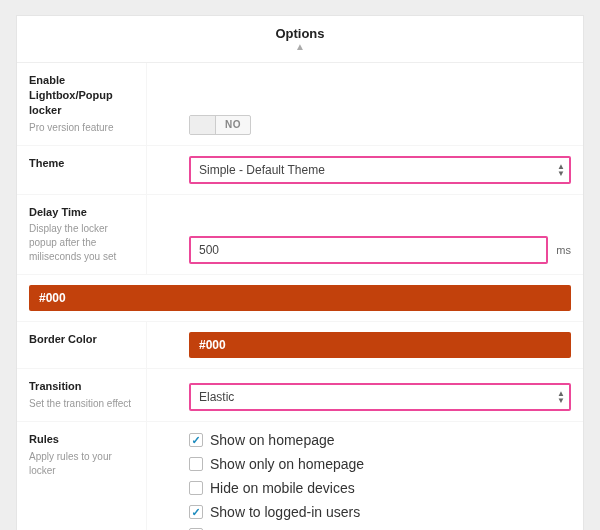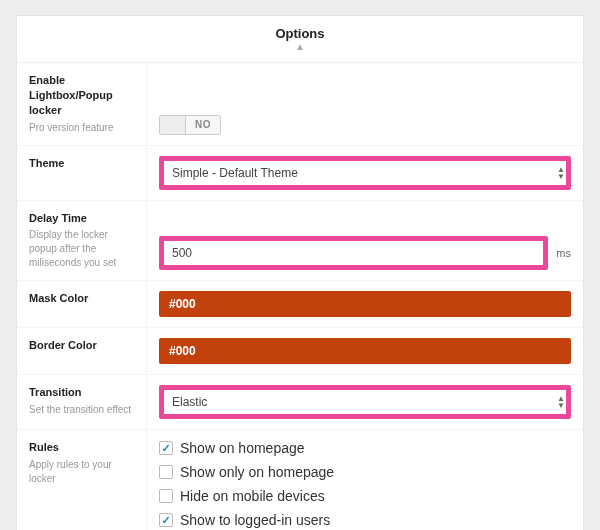--- a/index.html
+++ b/index.html
@@ -26,20 +26,21 @@
   }
   .panel-header h3 {
     font-size: 13px;
     font-weight: 700;
     color: #222;
   }
   .collapse-icon { color: #aaa; font-size: 10px; cursor: pointer; user-select: none; }
   .row {
     display: flex;
     border-bottom: 1px solid #f5f5f5;
+    gap: 30px;
   }
   .row:last-child { border-bottom: none; }
   .label-col {
     width: 130px;
     padding: 10px 10px 10px 12px;
     border-right: 1px solid #f5f5f5;
   }
   .label-col .lbl {
     font-size: 11px;
     font-weight: 700;
@@ -79,21 +80,21 @@
     font-size: 10px;
     font-weight: 700;
     color: #888;
     letter-spacing: 0.5px;
     display: flex;
     align-items: center;
     justify-content: center;
   }
   .select, .text-input {
     width: 100%;
-    border: 5px solid #ec4899;
+    border: 2px solid #ec4899;
     background: #fff;
     font-size: 12px;
     color: #444;
     padding: 5px 8px;
     border-radius: 2px;
     font-family: inherit;
   }
   .select-wrap { position: relative; width: 100%; }
   .select-wrap .chev {
     position: absolute;
@@ -181,23 +182,20 @@
     </div>
     <div class="field-col">
       <div class="inline-unit-row">
         <input class="text-input" value="500" style="">
         <span class="unit">ms</span>
       </div>
     </div>
   </div>
 
   <div class="row">
-    <div class="label-col">
-      <div class="lbl">Mask Color</div>
-    </div>
     <div class="field-col">
       <input class="color-input" value="#000" style="">
     </div>
   </div>
 
   <div class="row">
     <div class="label-col">
       <div class="lbl">Border Color</div>
     </div>
     <div class="field-col">

